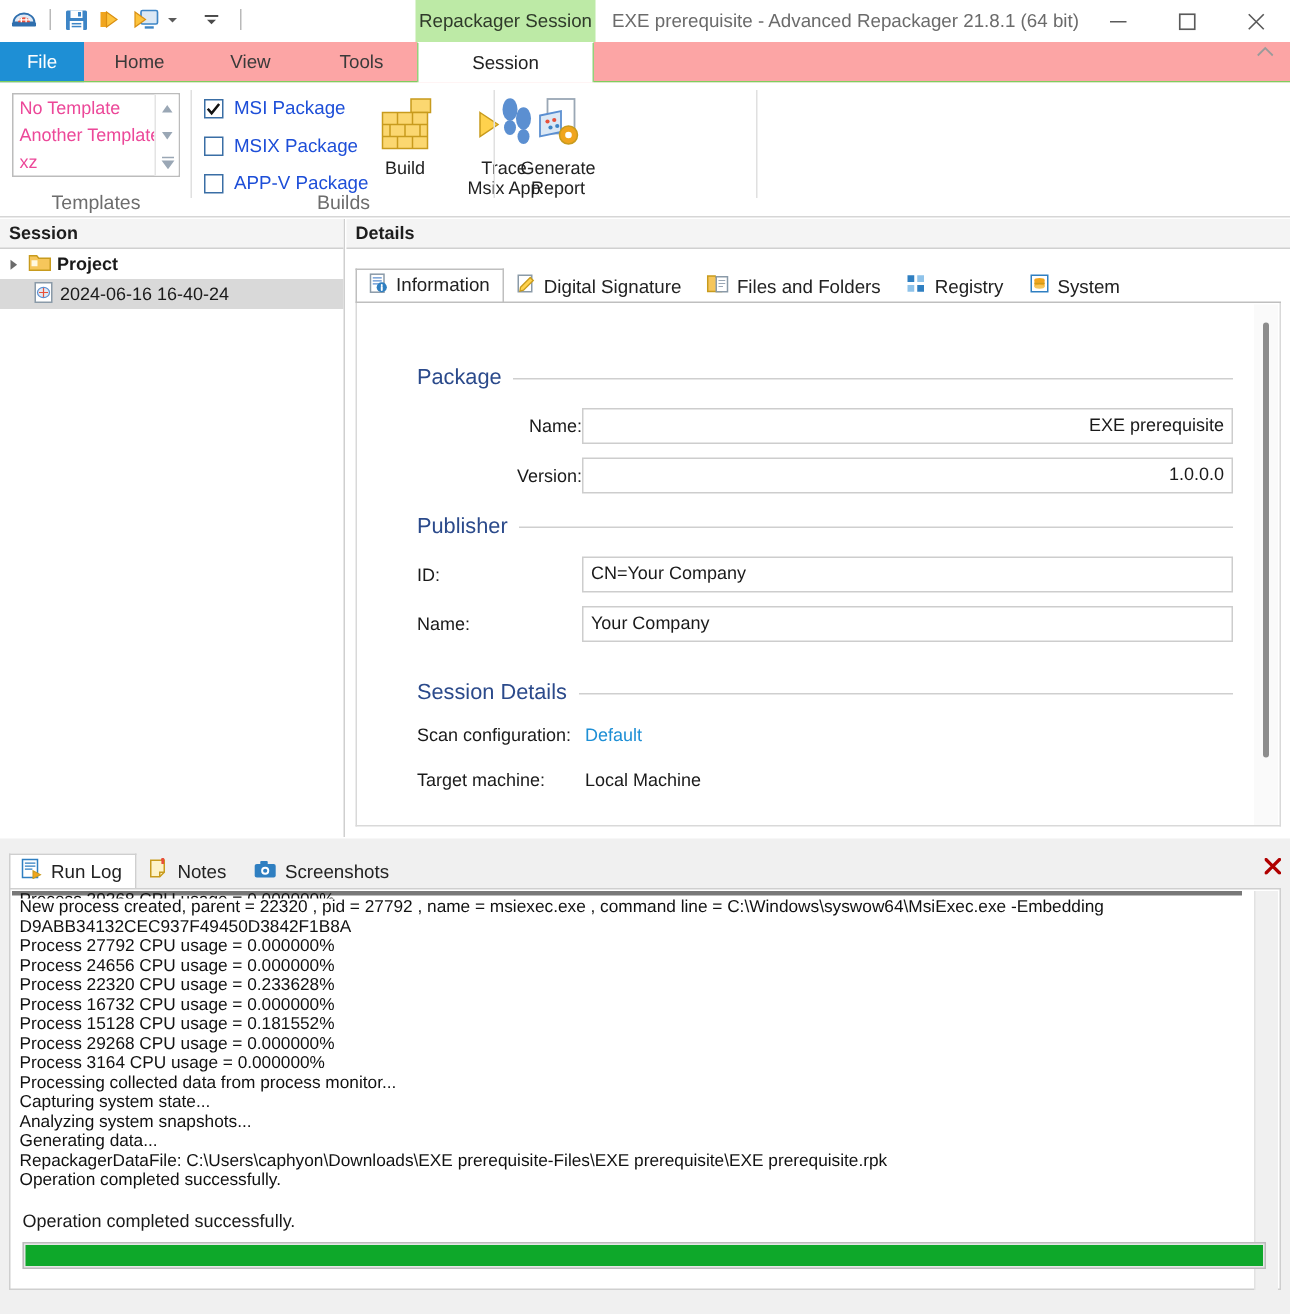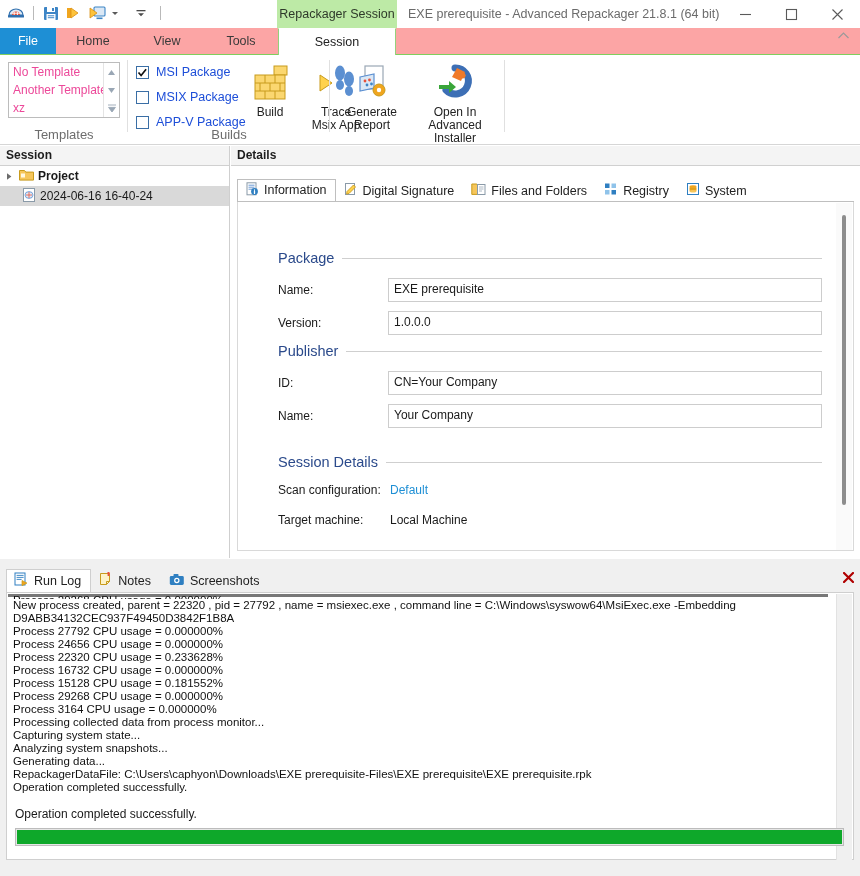--- a/index.html
+++ b/index.html
@@ -407,34 +407,20 @@
             <circle cx="28" cy="27" r="6" fill="#f0a51e" stroke="#c89b1d" stroke-width="1"></circle>
             <circle cx="28" cy="27" r="2.2" fill="#ffffff"></circle>
           </svg>
         </div>
         <div class="lbl">
           <div>Generate</div>
           <div>Report</div>
         </div>
       </div>
 
-      <div class="rbtn" style="left:78px;width:94px;">
-        <div class="ico">
-          <svg width="44" height="40" viewBox="0 0 44 40">
-            <path d="M22 5a13 13 0 1 1-9 22" fill="none" stroke="#3d6fb5" stroke-width="7" stroke-linecap="round"></path>
-            <path d="M24 5l8 4-4 9-9-4z" fill="#f07a2a"></path>
-            <path d="M28 10a3 3 0 1 1 0 5" fill="#f07a2a"></path>
-            <path d="M6 22h10v-4l7 6-7 6v-4H6z" fill="#3aa63a"></path>
-          </svg>
-        </div>
-        <div class="lbl">
-          <div>Open In Advanced</div>
-          <div>Installer</div>
-        </div>
-      </div>
       <div class="gdiv"></div>
     </div>
   </div>
 
   <div class="session-pane">
     <div class="pane-header">Session</div>
     <div class="tree-node root">
       <span class="twisty">
         <svg width="9" height="9" viewBox="0 0 9 9">
             <path d="M2 1.2L6.4 4.5 2 7.8z" fill="#6b6b6b"></path>
@@ -518,21 +504,21 @@
         <span>System</span>
       </div>
     </div>
     <div class="det-tabline"></div>
 
     <div class="det-body">
       <div class="det-scrollcol">
         <div class="det-thumb"></div>
       </div>
 
-      <div class="sect" style="top:48px;">
+      <div class="sect" style="top:42px;text-align:right;">
         <div class="sect-title">
           <span>Package</span>
           <span class="rule"></span>
         </div>
         <div class="frow" style="margin-top:12px;">
           <div class="flabel">Name:</div>
           <div class="finput">EXE prerequisite</div>
         </div>
         <div class="frow" style="margin-top:9px;">
           <div class="flabel">Version:</div>

